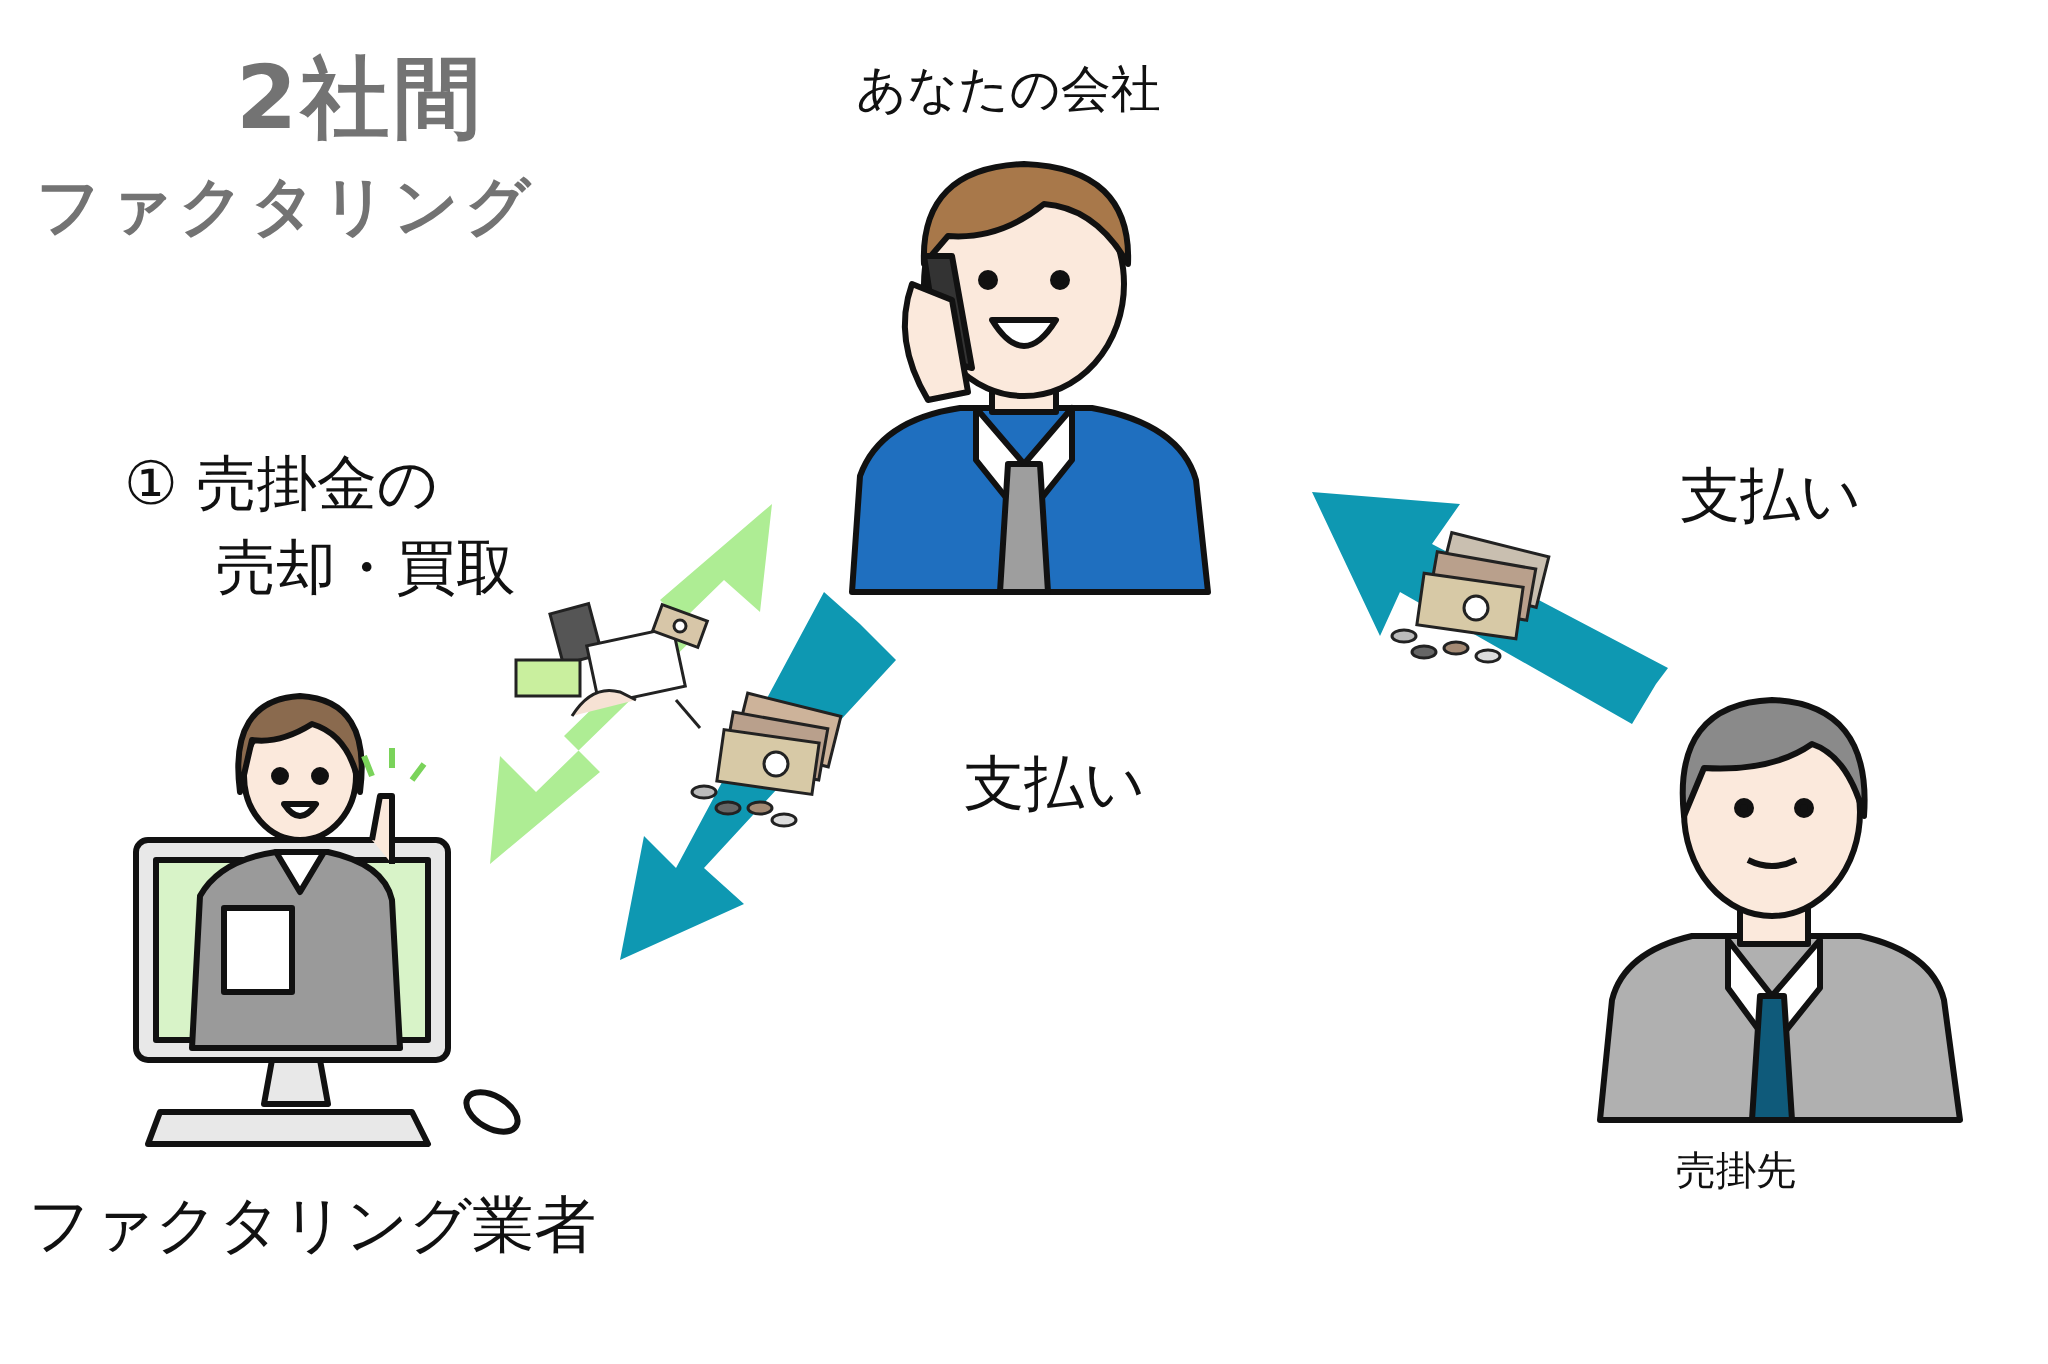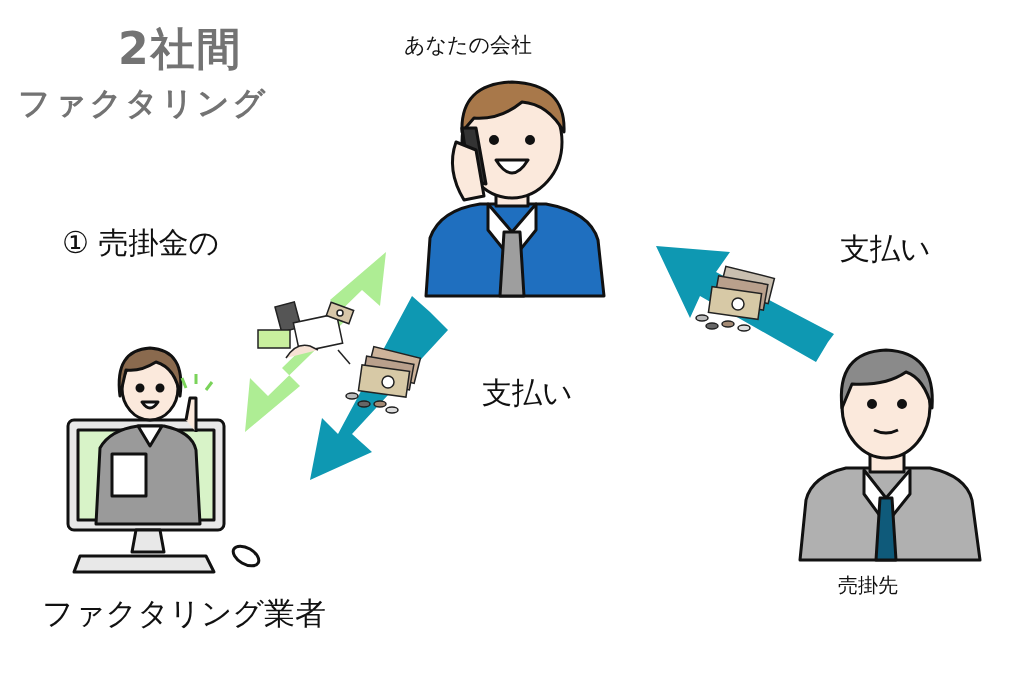--- a/index.html
+++ b/index.html
@@ -11,35 +11,36 @@
   .title.l2 { top: 82px; left: 18px; font-size: 32px; letter-spacing: 3px; }
   .label { position: absolute; font-size: 30px; line-height: 42px; color: #111; white-space: nowrap; }
   svg#scene { position: absolute; left: 0; top: 0; }
 </style>
 </head>
 <body>
 
 <div class="title l1">2社間</div>
 <div class="title l2">ファクタリング</div>
 
-<div class="label" style="left:404px; top:24px; font-size:21px;">あなたの会社</div>
+<div class="label" style="left:428px; top:24px; font-size:25px;">あなたの会社</div>
 
 <div class="label" style="left:62px; top:222px;">
   <div>① 売掛金の</div>
+  <div style="padding-left:46px;">売却・買取</div>
 </div>
 
 <div class="label" style="left:800px; top:228px;">
   <div style="padding-left:40px;">支払い</div>
 </div>
 
 <div class="label" style="left:442px; top:372px;">
   <div style="padding-left:40px;">支払い</div>
 </div>
 
-<div class="label" style="left:14px; top:592px; font-size:31px;margin-left:28px;">ファクタリング業者</div>
+<div class="label" style="left:14px; top:592px; font-size:31px;">ファクタリング業者</div>
 <div class="label" style="left:838px; top:564px; font-size:20px;">売掛先</div>
 
 <svg id="scene" width="1024" height="682" viewBox="0 0 1024 682">
 
   <g>
     <polygon points="245,432 250,378 268,396 348,318 330,300 386,252 380,306 362,290 282,368 300,386" fill="#aeed94"></polygon>
   </g>
 
   <g>
     <polygon points="430,312 448,330 352,434 372,452 310,480 322,418 338,434 412,296" fill="#0e98b2"></polygon>

